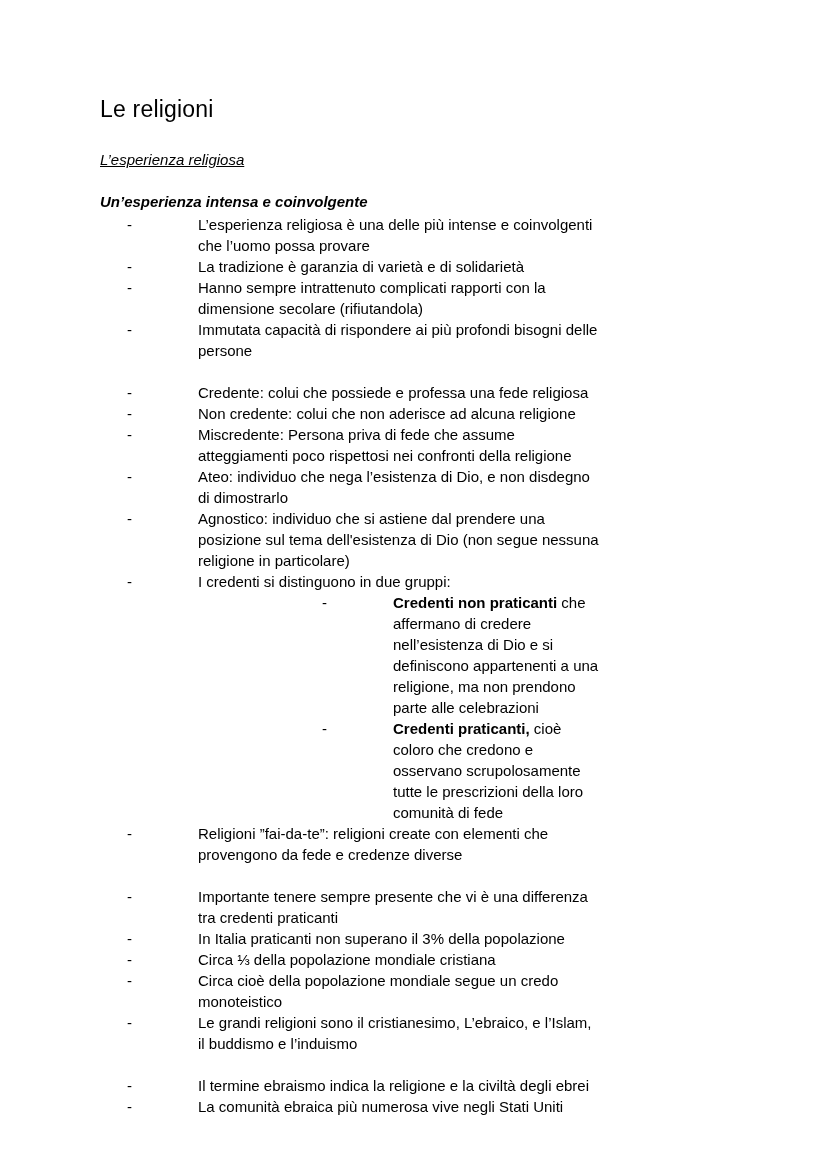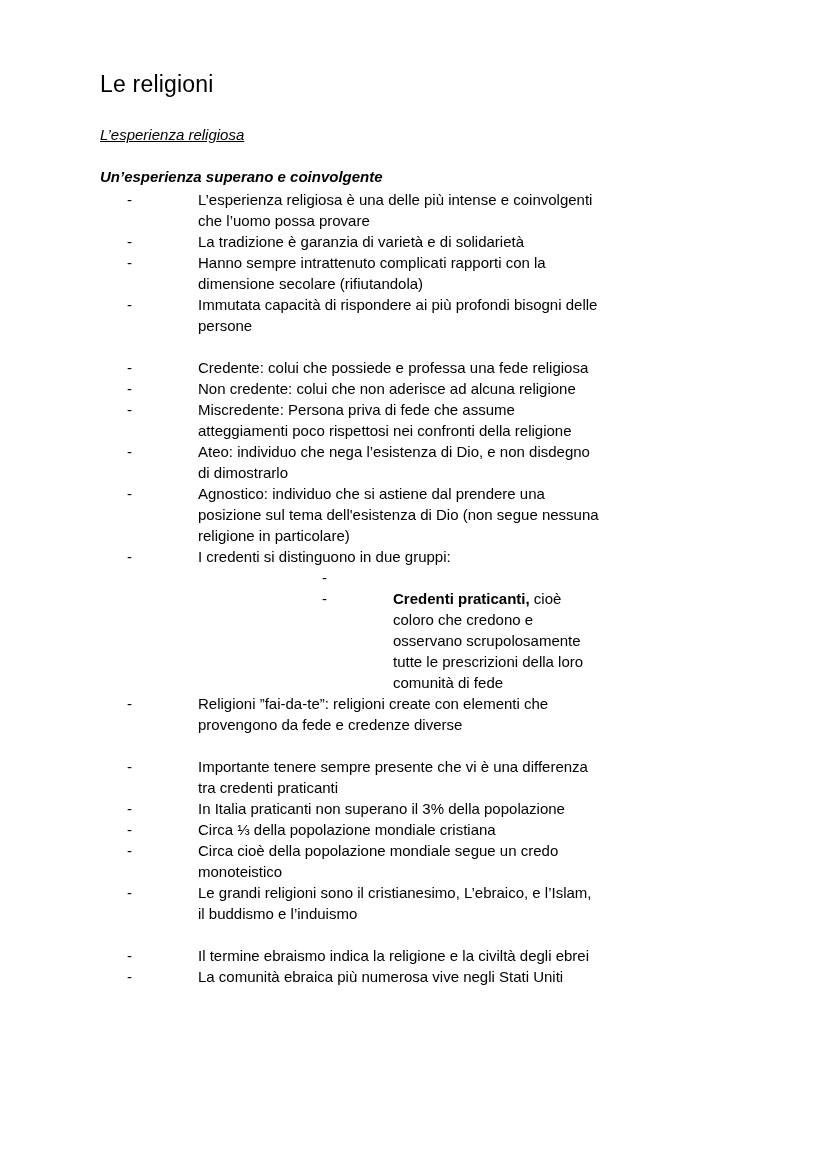--- a/index.html
+++ b/index.html
@@ -6,21 +6,21 @@
   html, body { background: #ffffff; }
   body {
     font-family: "Liberation Sans", sans-serif;
     color: #000000;
     -webkit-font-smoothing: antialiased;
   }
   .page {
     width: 704px;
     height: 1169px;
     background: #ffffff;
-    padding: 70px 104px 40px 100px;
+    padding: 95px 104px 40px 100px;
     overflow: hidden;
   }
   .doc-title {
     font-size: 23px;
     font-weight: 400;
     line-height: 28px;
     margin-bottom: 26px;
     letter-spacing: 0.2px;
   }
   .heading {
@@ -61,21 +61,21 @@
   .bullet-item.level-2 { padding-left: 222px; }
   .bold { font-weight: 700; }
 </style>
 </head>
 <body>
 
 <div class="page">
   <h1 class="doc-title">Le religioni</h1>
   <div id="doc-content">
       <h2 class="heading underline">L’esperienza religiosa</h2>
-      <h3 class="subheading">Un’esperienza superano e coinvolgente</h3>
+      <h3 class="subheading">Un’esperienza intensa e coinvolgente</h3>
       <ul class="bullet-list">
         <li class="bullet-item">
           <span class="marker">-</span>
           <span class="text"><span>L’esperienza religiosa è una delle più intense e coinvolgenti che l’uomo possa provare</span></span>
         </li>
         <li class="bullet-item">
           <span class="marker">-</span>
           <span class="text"><span>La tradizione è garanzia di varietà e di solidarietà</span></span>
         </li>
         <li class="bullet-item">
@@ -107,20 +107,21 @@
         <li class="bullet-item">
           <span class="marker">-</span>
           <span class="text"><span>Agnostico: individuo che si astiene dal prendere una posizione sul tema dell'esistenza di Dio (non segue nessuna religione in particolare)</span></span>
         </li>
         <li class="bullet-item">
           <span class="marker">-</span>
           <span class="text"><span>I credenti si distinguono in due gruppi:</span></span>
         </li>
         <li class="bullet-item level-2">
           <span class="marker">-</span>
+          <span class="text"><span class="bold">Credenti non praticanti</span><span> che affermano di credere nell’esistenza di Dio e si definiscono appartenenti a una religione, ma non prendono parte alle celebrazioni</span></span>
         </li>
         <li class="bullet-item level-2">
           <span class="marker">-</span>
           <span class="text"><span class="bold">Credenti praticanti,</span><span> cioè coloro che credono e osservano scrupolosamente tutte le prescrizioni della loro comunità di fede</span></span>
         </li>
         <li class="bullet-item">
           <span class="marker">-</span>
           <span class="text"><span>Religioni ”fai-da-te”: religioni create con elementi che provengono da fede e credenze diverse</span></span>
         </li>
       </ul>

